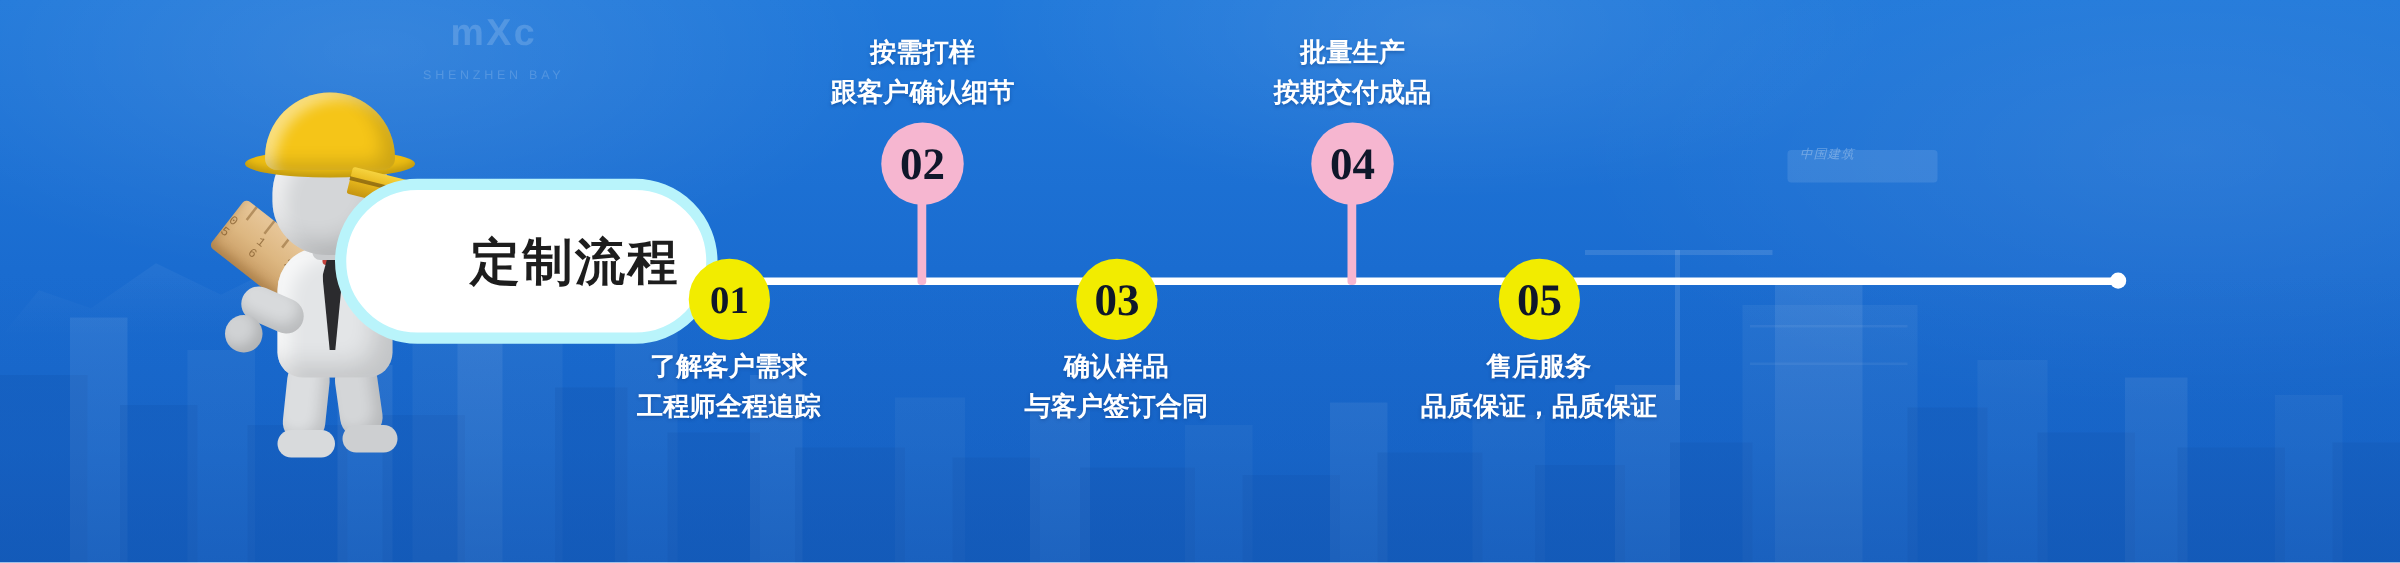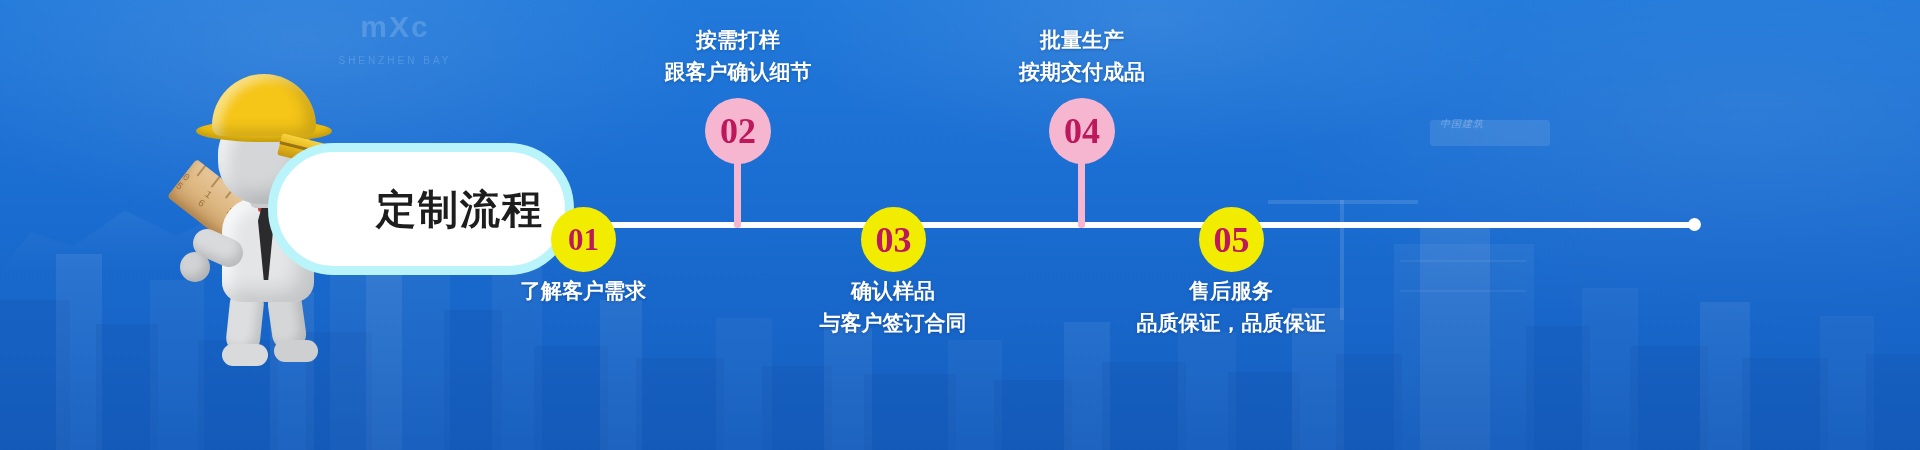--- a/index.html
+++ b/index.html
@@ -143,29 +143,29 @@
   .pencil-tip{
     left:246px;top:118px;width:18px;height:14px;background:#2f2f33;transform:rotate(14deg);
     clip-path:polygon(0 0,100% 50%,0 100%);
   }
 
   
   .stem{position:absolute;width:7px;border-radius:3px;}
   .badge{
     position:absolute;border-radius:50%;
     display:flex;align-items:center;justify-content:center;
-    color:#be185d;font-weight:bold;
+    color:#0f172a;font-weight:bold;
     font-family:"Liberation Serif","DejaVu Serif",serif;
     letter-spacing:0px;
   }
 
   
   .steptext{
     position:absolute;color:#ffffff;text-align:center;
-    font-family:Liberation Mono, monospace;
+    font-family:Liberation Serif, serif;
     font-size:21px;line-height:32px;font-weight:600;
     text-shadow:0 1px 3px rgba(0,40,100,.35);
     white-space:nowrap;
   }
   .steptext .l2{display:block;}
 </style>
 </head>
 <body>
 
 <div id="banner">
@@ -268,20 +268,21 @@
 
   <div class="pill"></div>
   <div class="pill-text">定制流程</div>
 
   <div class="stem" style="left:580px;top:224px;height:44px;background:#f2ec00;"></div>
   <div class="badge" style="left:551px;top:207px;width:65px;height:65px;font-size:31px;background:#f2ec00;">
     <span>01</span>
   </div>
   <div class="steptext" style="left:443px;top:277px;width:280px;">
     <span>了解客户需求</span>
+    <span class="l2">工程师全程追踪</span>
   </div>
 
   <div class="stem" style="left:734px;top:150px;height:78px;background:#f6b6d0;"></div>
   <div class="badge" style="left:705px;top:98px;width:66px;height:66px;font-size:36px;background:#f6b6d0;">
     <span>02</span>
   </div>
   <div class="steptext" style="left:598px;top:26px;width:280px;">
     <span>按需打样</span>
     <span class="l2">跟客户确认细节</span>
   </div>

